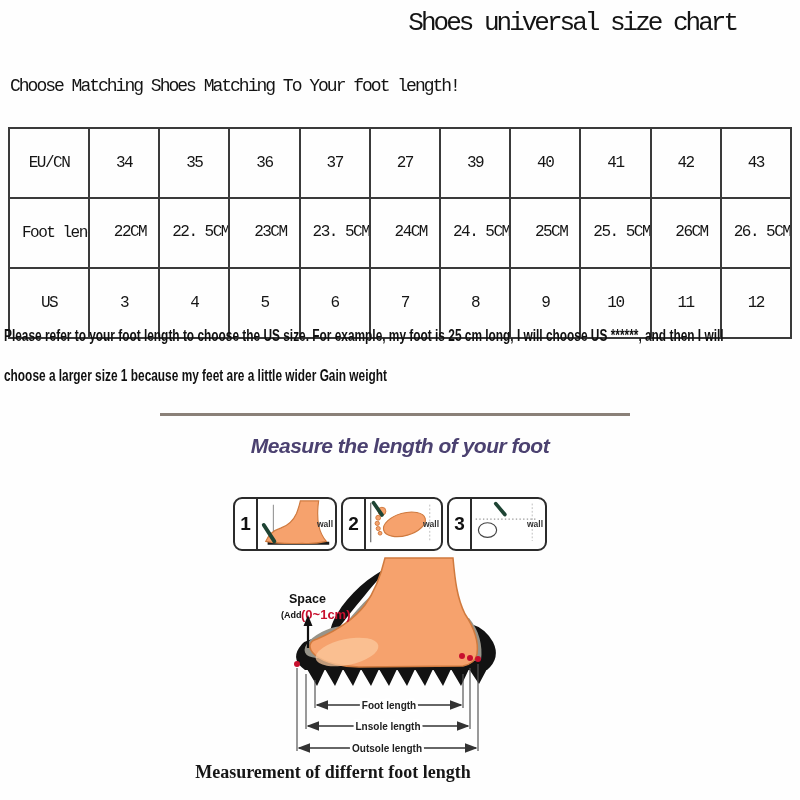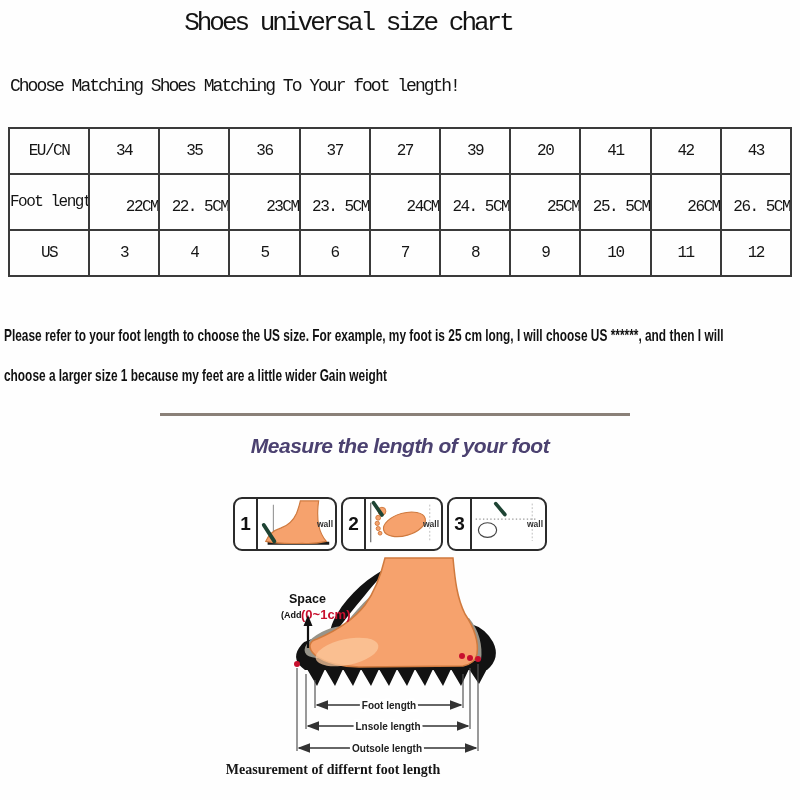--- a/index.html
+++ b/index.html
@@ -3,48 +3,48 @@
 <meta charset="utf-8">
 <style>
   html,body{margin:0;padding:0;}
   body{width:800px;height:800px;background:#fefefe;position:relative;overflow:hidden;
        font-family:"Liberation Sans",sans-serif;color:#151515;}
   .abs{position:absolute;}
 
   
   .tw{font-family:"Liberation Mono",monospace;color:#141414;}
 
-  .title{top:8px;left:0;width:696px;text-align:center;font-size:26px;letter-spacing:-3px;}
+  .title{top:8px;left:0;width:696px;text-align:right;font-size:26px;letter-spacing:-3px;padding-left:40px;}
   .subtitle{top:76px;left:10px;font-size:18px;letter-spacing:-2px;white-space:nowrap;}
 
   table.size{border-collapse:collapse;table-layout:fixed;width:784px;}
   table.size td{border:2px solid #3a3a3a;height:44px;text-align:center;vertical-align:middle;
                 font-family:"Liberation Mono",monospace;font-size:16px;letter-spacing:-1.5px;
-                padding:0;overflow:hidden;white-space:nowrap;}
+                padding:12px;overflow:hidden;white-space:nowrap;}
   td.rowlabel-top{vertical-align:top;padding-top:3px;}
   tr.footrow td.val{padding-top:10px;text-align:right;}
 
   .note-line{font-weight:bold;font-size:16.5px;color:#111;white-space:nowrap;
              transform:scaleX(0.72);transform-origin:0 50%;}
 
   .divider{top:413px;left:160px;width:470px;height:3px;background:#8a8078;}
 
   .measure-heading{top:434px;left:0;width:800px;text-align:center;
       font-size:21px;font-weight:bold;font-style:italic;color:#4b4170;letter-spacing:-0.5px;}
 
   .panel{position:absolute;top:497px;height:54px;background:#fff;border:2px solid #2b2b2b;
          border-radius:9px;display:flex;box-sizing:border-box;}
   .panel-num{width:21px;border-right:2px solid #2b2b2b;display:flex;align-items:center;
              justify-content:center;font-weight:bold;font-size:19px;color:#111;}
   .panel-art{flex:1;position:relative;}
   .panel-art svg{position:absolute;inset:0;}
   .wall-label{position:absolute;right:2px;top:40%;font-size:8.5px;color:#333;font-weight:bold;text-align:center;}
 
   .caption{top:762px;left:0;width:666px;text-align:center;
-           font-family:"Liberation Serif",serif;font-weight:bold;font-size:14px;color:#161616;}
+           font-family:"Liberation Serif",serif;font-weight:bold;font-size:18px;color:#161616;}
 
   svg text{font-family:"Liberation Sans",sans-serif;}
   .dim-label{font-size:10px;font-weight:bold;fill:#222;paint-order:stroke;stroke:#fff;stroke-width:5px;}
 </style>
 </head>
 <body>
 
 <div class="abs tw title">Shoes universal size chart</div>
 
 <div class="abs tw subtitle">Choose Matching Shoes Matching To Your foot length!</div>
@@ -65,21 +65,21 @@
     </colgroup>
   <tbody>
       <tr>
     <td>EU/CN</td>
     <td class="val">34</td>
     <td class="val">35</td>
     <td class="val">36</td>
     <td class="val">37</td>
     <td class="val">27</td>
     <td class="val">39</td>
-    <td class="val">20</td>
+    <td class="val">40</td>
     <td class="val">41</td>
     <td class="val">42</td>
     <td class="val">43</td>
   </tr>
   <tr class="footrow">
     <td class="rowlabel-top">Foot length</td>
     <td class="val">22CM</td>
     <td class="val">22. 5CM</td>
     <td class="val">23CM</td>
     <td class="val">23. 5CM</td>

